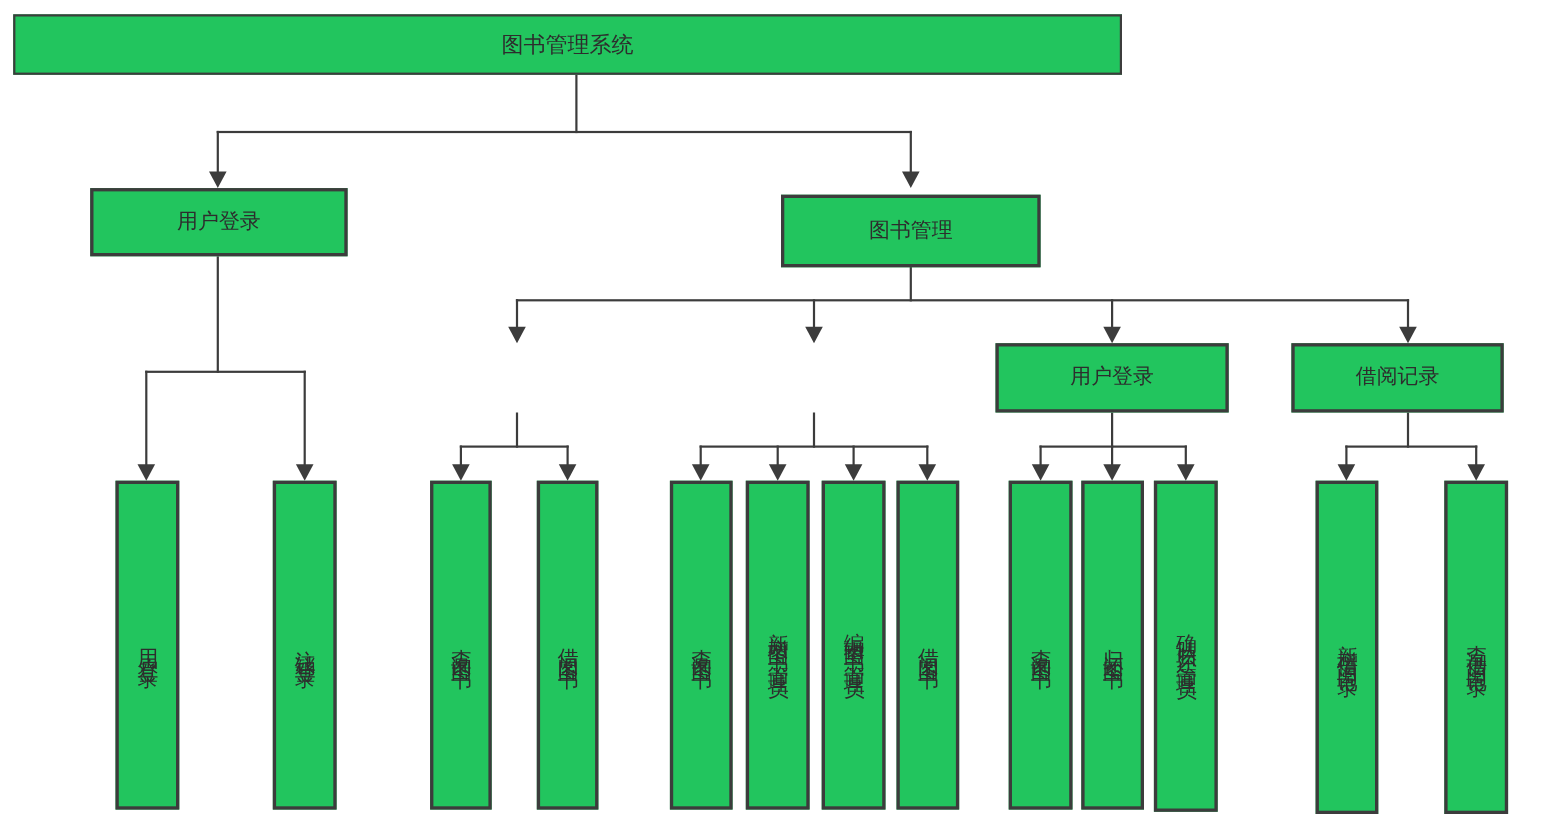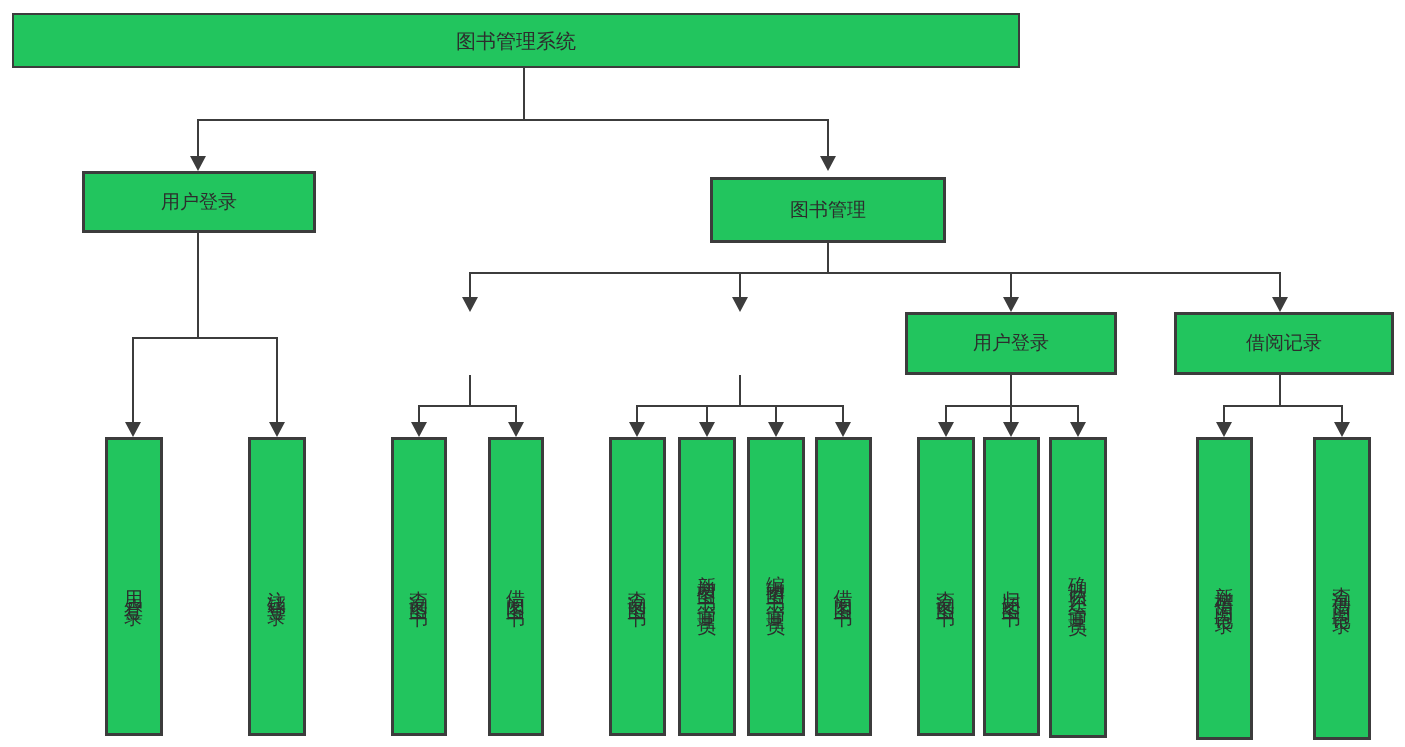--- a/index.html
+++ b/index.html
@@ -123,21 +123,21 @@
   <div class="node" style="left:710px;top:177px;width:236px;height:66px">
     <span>图书管理</span>
   </div>
 
 
 
   <div class="node" style="left:905px;top:312px;width:212px;height:63px">
     <span>用户登录</span>
   </div>
 
-  <div class="node" style="left:1174px;top:312px;width:220px;height:63px">
+  <div class="node" style="left:1174px;top:312px;width:193px;height:63px">
     <span>借阅记录</span>
   </div>
 
   <div class="node" style="left:105px;top:437px;width:58px;height:299px">
     <span class="leaf-text">用户登录</span>
   </div>
   <div class="node" style="left:248px;top:437px;width:58px;height:299px">
     <span class="leaf-text">注销登录</span>
   </div>
 

